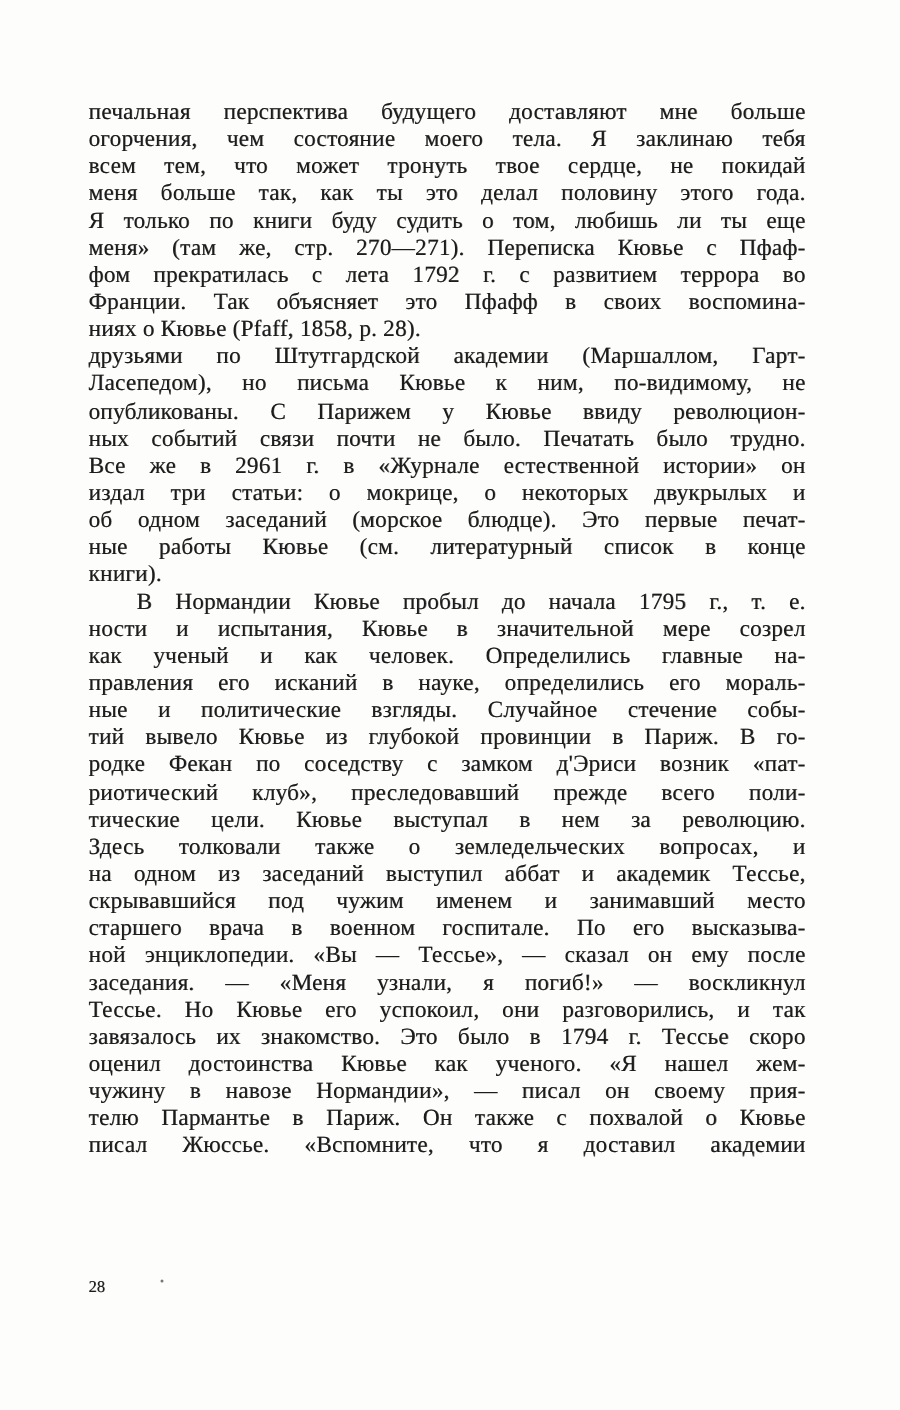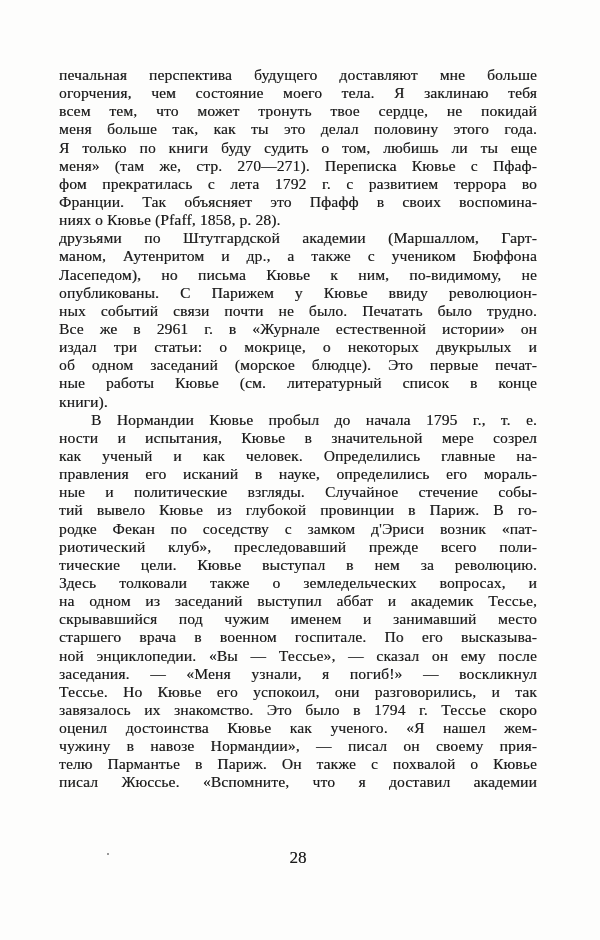--- a/index.html
+++ b/index.html
@@ -42,22 +42,22 @@
     text-indent: 32px;
   }
   .line.p-end {
     text-align-last: left;
   }
   .page-number {
     position: absolute;
     left: 59px;
     top: 849px;
     width: 478px;
-    text-align: center;
-    font-size: 17px;
+    text-align: left;
+    font-size: 11px;
     line-height: 18px;
     text-shadow: 0.35px 0 0 rgba(20,20,20,0.55);
     font-family: Liberation Serif, serif;
   }
   .speck {
     position: absolute;
     left: 107px;
     top: 853px;
     width: 2px;
     height: 2px;
@@ -77,21 +77,20 @@
         <div class="line">всем тем, что может тронуть твое сердце, не покидай</div>
         <div class="line">меня больше так, как ты это делал половину этого года.</div>
         <div class="line">Я только по книги буду судить о том, любишь ли ты еще</div>
         <div class="line">меня» (там же, стр. 270—271). Переписка Кювье с Пфаф-</div>
         <div class="line">фом прекратилась с лета 1792 г. с развитием террора во</div>
         <div class="line">Франции. Так объясняет это Пфафф в своих воспомина-</div>
         <div class="line p-end">ниях о Кювье (Pfaff, 1858, p. 28).</div>
       </div>
       <div class="paragraph">
         <div class="line">друзьями по Штутгардской академии (Маршаллом, Гарт-</div>
-        <div class="line">маном, Аутенритом и др., а также с учеником Бюффона</div>
         <div class="line">Ласепедом), но письма Кювье к ним, по-видимому, не</div>
         <div class="line">опубликованы. С Парижем у Кювье ввиду революцион-</div>
         <div class="line">ных событий связи почти не было. Печатать было трудно.</div>
         <div class="line">Все же в 2961 г. в «Журнале естественной истории» он</div>
         <div class="line">издал три статьи: о мокрице, о некоторых двукрылых и</div>
         <div class="line">об одном заседаний (морское блюдце). Это первые печат-</div>
         <div class="line">ные работы Кювье (см. литературный список в конце</div>
         <div class="line p-end">книги).</div>
       </div>
       <div class="paragraph">

